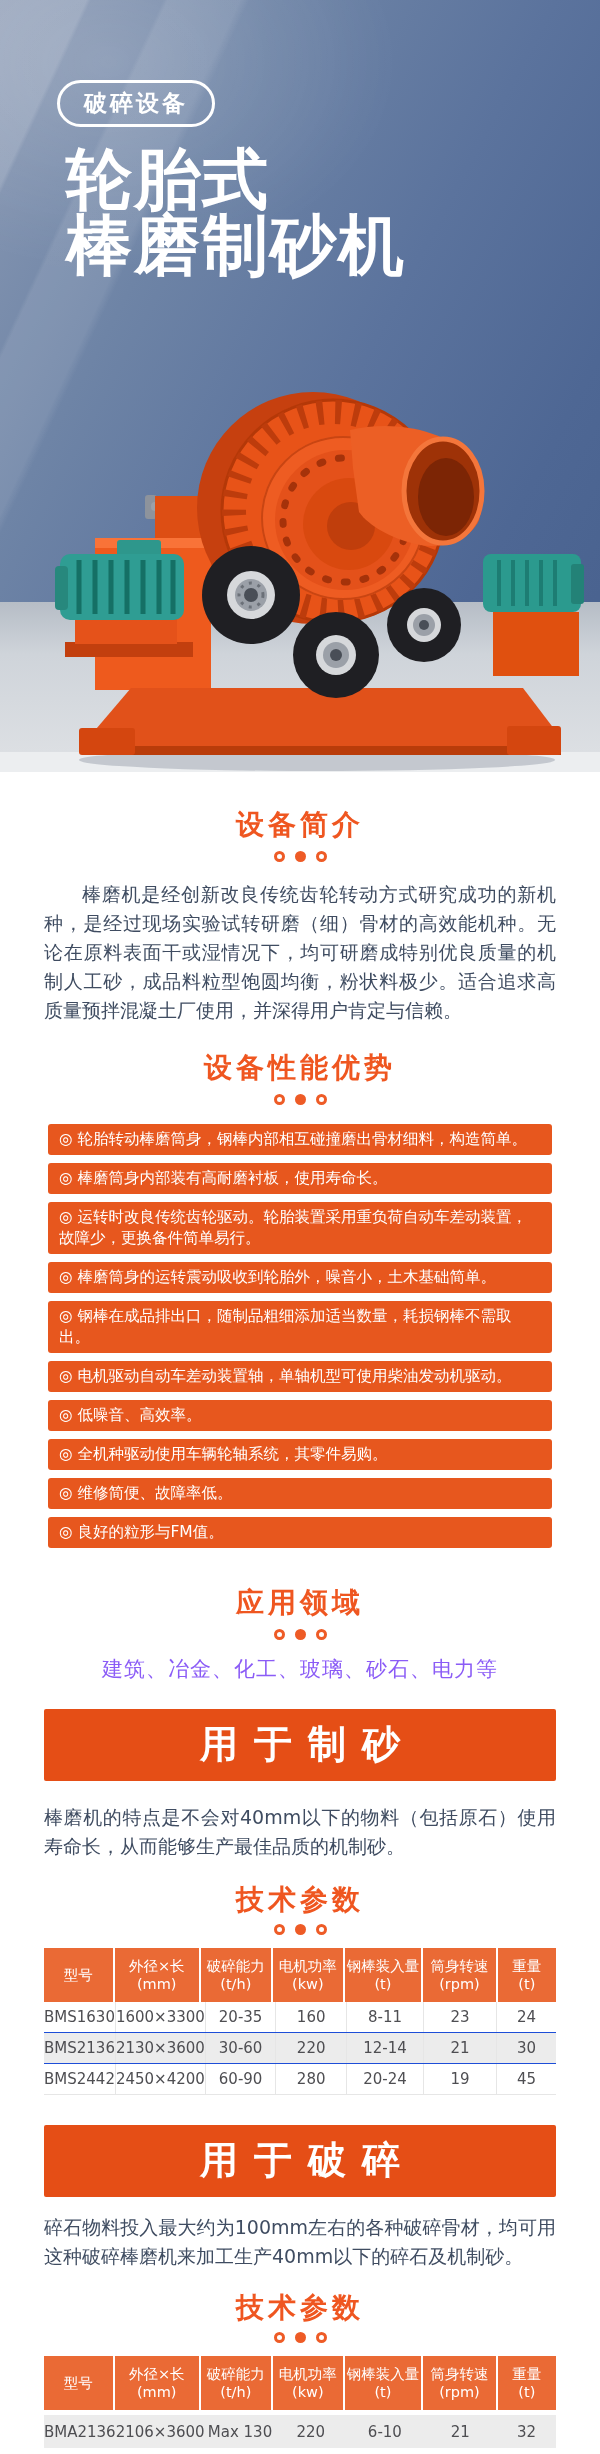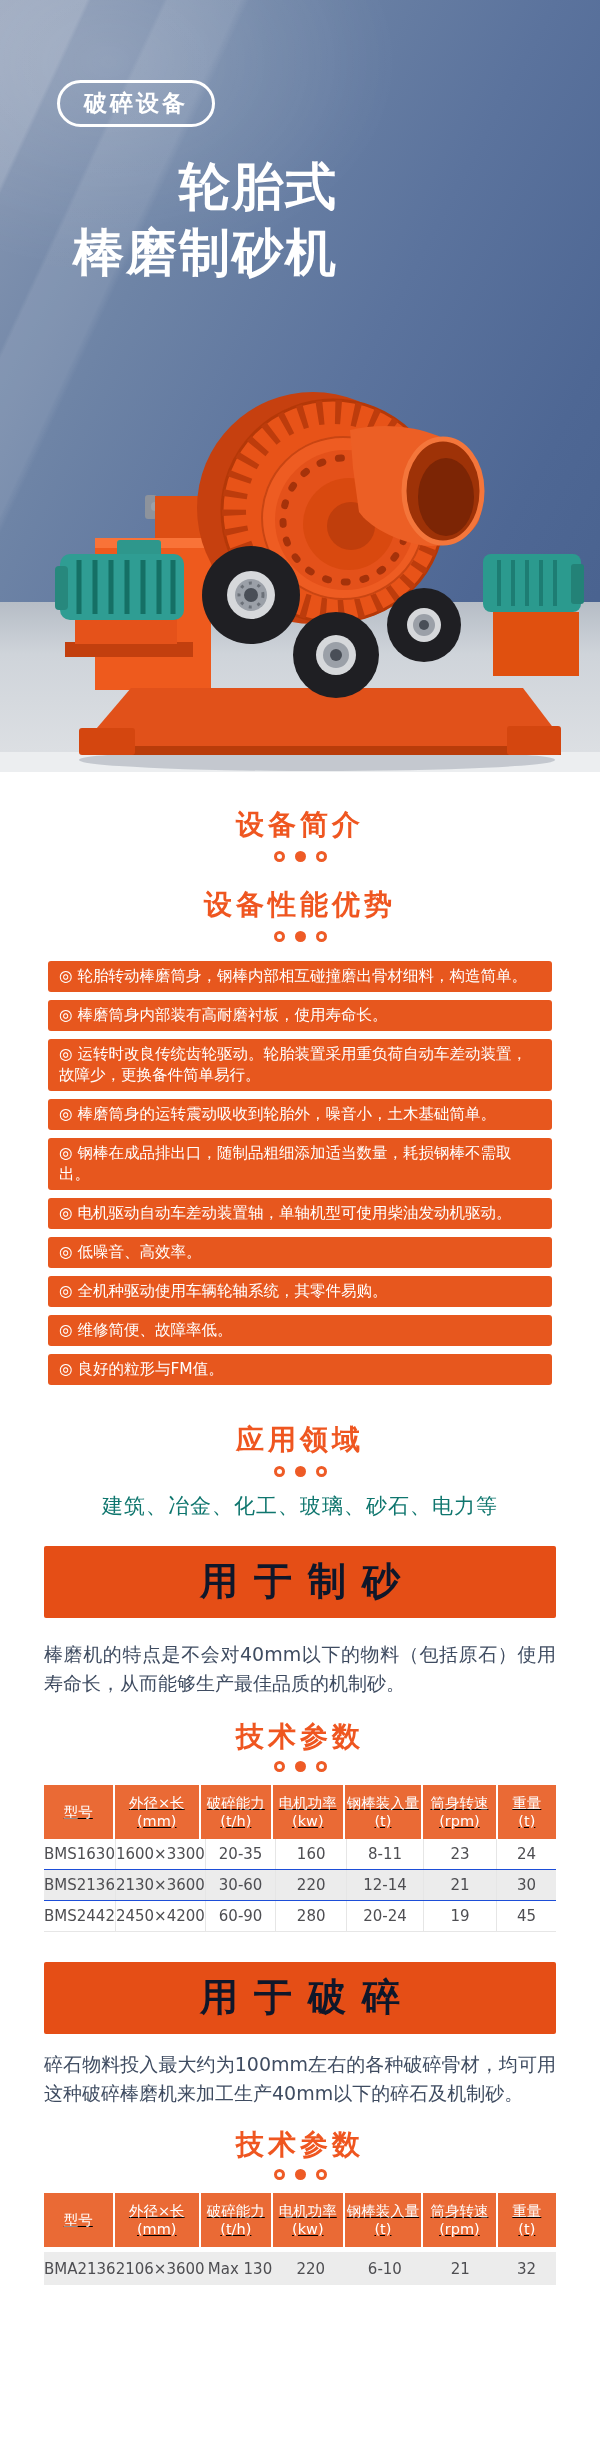--- a/index.html
+++ b/index.html
@@ -16,49 +16,49 @@
   .hero-light{position:absolute;inset:0;
     background:
       linear-gradient(115deg,rgba(255,255,255,.16) 0%,rgba(255,255,255,.16) 9%,rgba(255,255,255,0) 9.5%,rgba(255,255,255,0) 17%,rgba(255,255,255,.10) 17.5%,rgba(255,255,255,.10) 25%,rgba(255,255,255,0) 26%),
       radial-gradient(420px 300px at 18% 8%,rgba(255,255,255,.18),rgba(255,255,255,0) 70%);
     opacity:.9;}
   .floor{position:absolute;left:0;bottom:20px;width:600px;height:150px;
     background:linear-gradient(#b6bdc6 0%,#cfd4da 35%,#dcdfe3 100%);}
   .floor-edge{position:absolute;left:0;bottom:0;width:600px;height:20px;background:#eceef0;}
   .badge{position:absolute;left:57px;top:80px;border:3px solid #ffffff;border-radius:24px;
     padding:5px 24px;color:#ffffff;font-size:23px;font-weight:700;letter-spacing:3px;}
-  .hero-title{position:absolute;left:57px;top:138px;margin:16px;color:#ffffff;
-    font-size:51px;line-height:66px;font-weight:800;letter-spacing:2px;text-align:right;}
+  .hero-title{position:absolute;left:57px;top:138px;margin:9px;color:#ffffff;
+    font-size:66px;line-height:66px;font-weight:800;letter-spacing:2px;}
   .hero-title span{display:block;}
   .machine{position:absolute;left:55px;top:388px;width:530px;height:385px;}
 
   
   .sec-title{margin:0;text-align:center;color:#EF5620;font-size:28px;font-weight:800;
     letter-spacing:4px;line-height:1.18;}
   .dots{display:flex;justify-content:center;align-items:center;gap:10px;margin-top:10px;}
   .dot-ring{width:11px;height:11px;box-sizing:border-box;border:3px solid #EE5B26;border-radius:50%;}
   .dot-fill{width:11px;height:11px;background:#EE5B26;border-radius:50%;}
 
   
   .para{margin:18px 44px 0;font-size:19px;line-height:29px;color:#3F4C61;text-align:justify;}
   .para.indent{text-indent:2em;}
-  .app-line{margin:15px 44px 0;text-align:center;font-size:21px;color:#0f766e;letter-spacing:1px;}
+  .app-line{margin:15px 44px 0;text-align:center;font-size:21px;color:#8b5cf6;letter-spacing:1px;}
 
   
   .adv{margin:15px 44px 0;padding:4px;display:flex;flex-direction:column;gap:8px;border-radius:15px;}
   .adv li{list-style:none;background:#E7571E;color:#ffffff;font-size:15.5px;line-height:21px;
     padding:5px 11px;border-radius:3px;}
 
   
-  .banner{margin:26px 44px 0;background:#E54E16;color:#0f172a;text-align:center;
+  .banner{margin:26px 44px 0;background:#E54E16;color:#ffffff;text-align:center;
     font-size:38px;font-weight:800;letter-spacing:16px;text-indent:16px;padding:10px 0 11px;border-radius:2px;}
 
   
   .param-table{margin:13px 44px 0;font-size:15px;}
-  .t-head{display:grid;grid-template-columns:1.06fr 1.3fr 1.08fr 1.08fr 1.18fr 1.12fr .9fr;column-gap:2px;text-decoration:underline;}
+  .t-head{display:grid;grid-template-columns:1.06fr 1.3fr 1.08fr 1.08fr 1.18fr 1.12fr .9fr;column-gap:2px;}
   .th{background:#EA6A35;color:#ffffff;min-height:46px;display:flex;flex-direction:column;
     justify-content:center;align-items:center;text-align:center;font-size:14.5px;line-height:18px;padding:4px 1px;}
   .t-row{display:grid;grid-template-columns:1.06fr 1.3fr 1.08fr 1.08fr 1.18fr 1.12fr .9fr;}
   .td{display:flex;align-items:center;justify-content:center;text-align:center;
     color:#4E4E52;min-height:30px;font-size:15px;}
   .t-body.lines{border-bottom:1px solid #e6e6e6;}
   .t-body.lines .t-row{border-top:1px solid #1d4ed8;}
   .t-body.lines .t-row:first-child{border-top:none;}
   .t-body.lines .td{border-right:1px solid #e6e6e6;}
   .t-body.lines .td:last-child{border-right:none;}
@@ -152,20 +152,21 @@
     </h1>
   </header>
 
   <section>
     <h2 class="sec-title" style="margin-top:36px">设备简介</h2>
     <div class="dots">
       <span class="dot-ring"></span>
       <span class="dot-fill"></span>
       <span class="dot-ring"></span>
     </div>
+    <p class="para indent">棒磨机是经创新改良传统齿轮转动方式研究成功的新机种，是经过现场实验试转研磨（细）骨材的高效能机种。无论在原料表面干或湿情况下，均可研磨成特别优良质量的机制人工砂，成品料粒型饱圆均衡，粉状料极少。适合追求高质量预拌混凝土厂使用，并深得用户肯定与信赖。</p>
   </section>
 
   <section>
     <h2 class="sec-title" style="margin-top:26px">设备性能优势</h2>
     <div class="dots">
       <span class="dot-ring"></span>
       <span class="dot-fill"></span>
       <span class="dot-ring"></span>
     </div>
     <ul class="adv">

